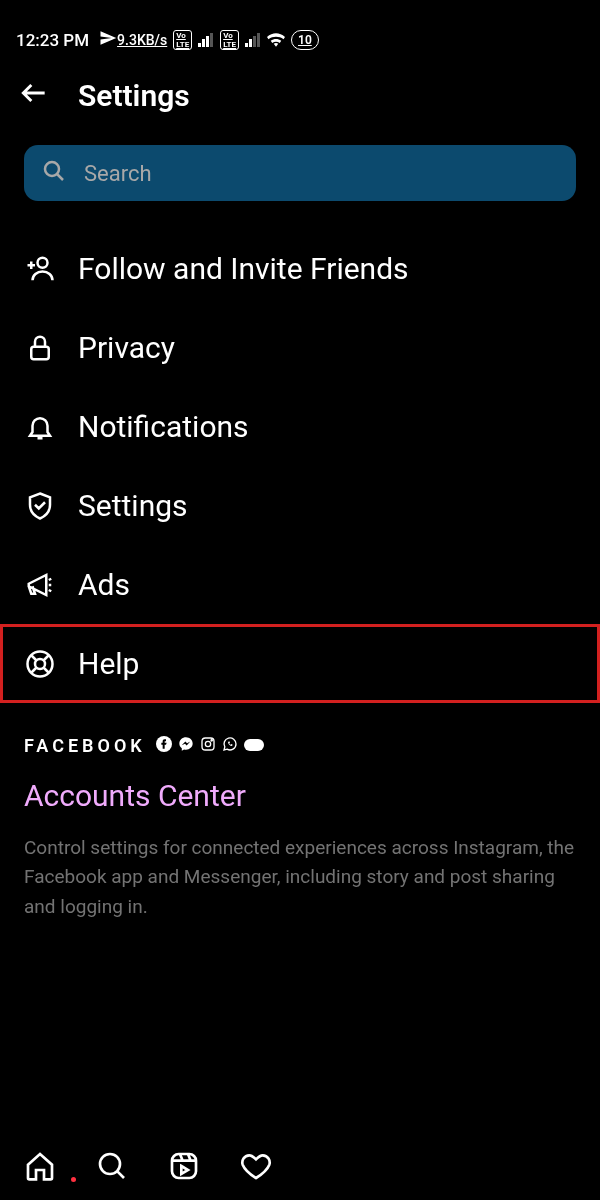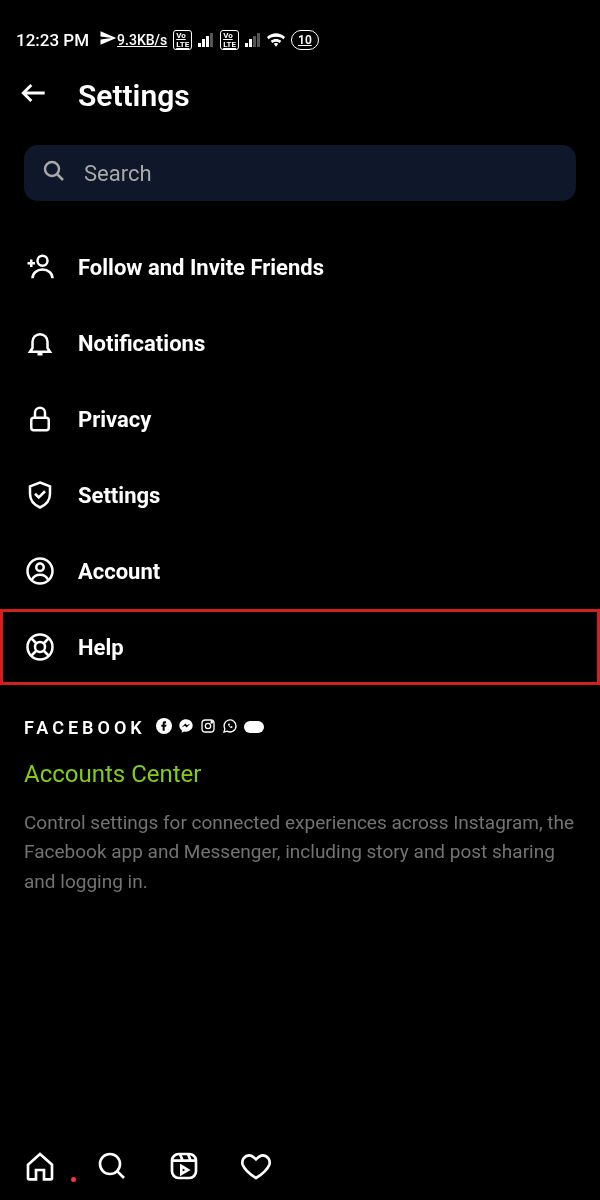--- a/index.html
+++ b/index.html
@@ -28,21 +28,21 @@
     align-items: center;
     gap: 28px;
     padding: 24px 18px 32px 18px;
   }
   .header-title {
     font-size: 30px;
     font-weight: 600;
   }
   .search-bar {
     margin: 0 24px 28px 24px;
-    background: #0f172a;
+    background: #0c4a6e;
     border-radius: 14px;
     display: flex;
     align-items: center;
     padding: 14px 18px;
     gap: 18px;
   }
   .search-placeholder {
     color: #a8a8a8;
     font-size: 22px;
   }
@@ -60,44 +60,44 @@
   }
   .menu-icon {
     width: 32px;
     height: 32px;
     display: flex;
     align-items: center;
     justify-content: center;
     flex-shrink: 0;
   }
   .menu-label {
-    font-size: 22px;
-    font-weight: 700;
+    font-size: 30px;
+    font-weight: 400;
   }
   .facebook-section {
     padding: 32px 24px 0 24px;
   }
   .facebook-row {
     display: flex;
     align-items: center;
     gap: 10px;
   }
   .facebook-text {
     font-size: 18px;
     font-weight: 600;
     letter-spacing: 4px;
   }
   .facebook-icons {
     display: flex;
     align-items: center;
     gap: 6px;
   }
   .accounts-center {
-    color: #84cc16;
-    font-size: 24px;
+    color: #f0abfc;
+    font-size: 30px;
     padding: 22px 24px 8px 24px;
   }
   .description {
     color: #737373;
     font-size: 19px;
     line-height: 1.55;
     padding: 12px 24px 0 24px;
   }
   .bottom-nav {
     position: absolute;
@@ -193,56 +193,54 @@
           <circle cx="14" cy="7" r="4"></circle>
           <path d="M6 21c0-4 3.6-7 8-7s8 3 8 7M2 9h6M5 6v6"></path>
         </svg>
     </span>
     <span class="menu-label">Follow and Invite Friends</span>
   </div>
 
   <div class="menu-item">
     <span class="menu-icon">
       <svg width="30" height="30" viewBox="0 0 24 24" fill="none" stroke="#fff" stroke-width="2">
-          <path d="M18 16v-5a6 6 0 10-12 0v5l-2 3h16zM10 21h4"></path>
-        </svg>
-    </span>
-    <span class="menu-label">Notifications</span>
-  </div>
-
-  <div class="menu-item">
-    <span class="menu-icon">
-      <svg width="30" height="30" viewBox="0 0 24 24" fill="none" stroke="#fff" stroke-width="2">
           <rect x="5" y="11" width="14" height="10" rx="2"></rect>
           <path d="M8 11V7a4 4 0 118 0v4"></path>
         </svg>
     </span>
     <span class="menu-label">Privacy</span>
   </div>
 
   <div class="menu-item">
     <span class="menu-icon">
       <svg width="30" height="30" viewBox="0 0 24 24" fill="none" stroke="#fff" stroke-width="2">
+          <path d="M18 16v-5a6 6 0 10-12 0v5l-2 3h16zM10 21h4"></path>
+        </svg>
+    </span>
+    <span class="menu-label">Notifications</span>
+  </div>
+
+  <div class="menu-item">
+    <span class="menu-icon">
+      <svg width="30" height="30" viewBox="0 0 24 24" fill="none" stroke="#fff" stroke-width="2">
           <path d="M12 2l8 3v6c0 5-3.5 9-8 11-4.5-2-8-6-8-11V5zM8 11l3 3 5-5"></path>
         </svg>
     </span>
     <span class="menu-label">Settings</span>
   </div>
 
-
-  <div class="menu-item">
-    <span class="menu-icon">
-      <svg width="30" height="30" viewBox="0 0 24 24" fill="none" stroke="#fff" stroke-width="2">
-          <circle cx="12" cy="12" r="10"></circle>
-          <circle cx="12" cy="9" r="3"></circle>
-          <path d="M5.5 19c1.5-3 4-4 6.5-4s5 1 6.5 4"></path>
-        </svg>
-    </span>
-    <span class="menu-label">Account</span>
-  </div>
+  <div class="menu-item">
+    <span class="menu-icon">
+      <svg width="30" height="30" viewBox="0 0 24 24" fill="none" stroke="#fff" stroke-width="2">
+          <path d="M3 11l14-7v16L3 13zM3 11v2l2 6h3l-2-6M19 8l2-1M19 12h2M19 16l2 1"></path>
+        </svg>
+    </span>
+    <span class="menu-label">Ads</span>
+  </div>
+
 
   <div class="menu-item highlighted">
     <span class="menu-icon">
       <svg width="30" height="30" viewBox="0 0 24 24" fill="none" stroke="#fff" stroke-width="2">
           <circle cx="12" cy="12" r="10"></circle>
           <circle cx="12" cy="12" r="4"></circle>
           <path d="M5 5l4 4M19 5l-4 4M19 19l-4-4M5 19l4-4"></path>
         </svg>
     </span>
     <span class="menu-label">Help</span>

